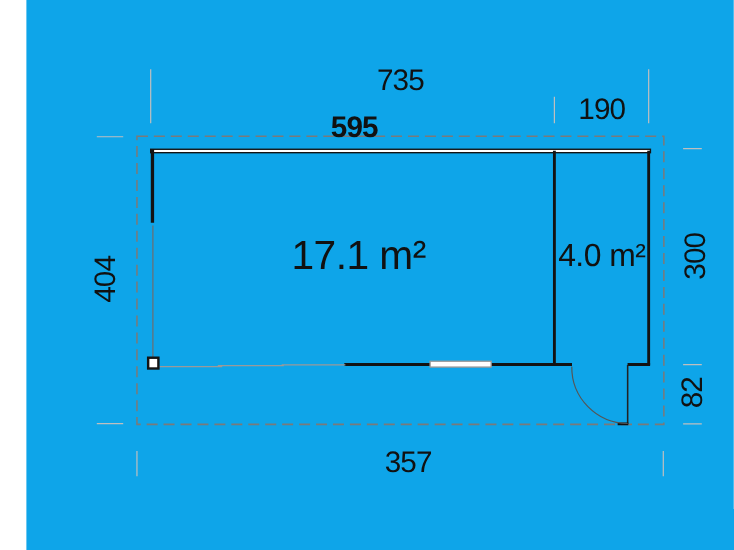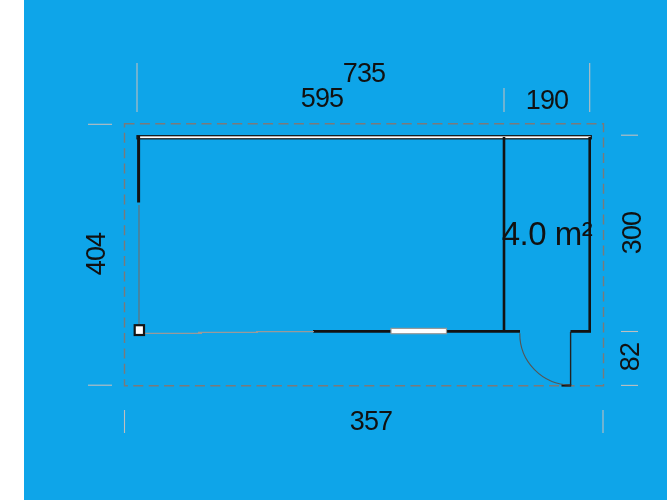--- a/index.html
+++ b/index.html
@@ -8,21 +8,21 @@
     overflow:hidden;font-family:"Liberation Sans",sans-serif;color:#111;margin-left:24px;
   }
   .stage svg{position:absolute;left:0;top:0;}
   .lbl{
     position:absolute;transform:translate(-50%,-50%);
     white-space:nowrap;color:#111;line-height:1;
   }
   .lbl.rot{transform:translate(-50%,-50%) rotate(-90deg);}
   .dim{font-size:27px;letter-spacing:-0.8px;}
   .area-main{font-size:37px;letter-spacing:-0.5px;}
-  .area-side{font-size:33px;letter-spacing:-0.5px;}
+  .area-side{font-size:29px;letter-spacing:-0.5px;}
 </style>
 </head>
 <body>
 
 <div class="stage">
 
   <svg width="667" height="500" viewBox="0 0 667 500">
 
     <rect x="100.5" y="123.8" width="479" height="262" fill="none" stroke="#7a7a7a" stroke-width="1.4" stroke-dasharray="10 5.4"></rect>
 
@@ -56,22 +56,23 @@
     <rect x="367" y="328.4" width="55.5" height="5.3" fill="#ffffff" stroke="#999999" stroke-width="1.2"></rect>
 
     <rect x="110.7" y="325.2" width="9.3" height="9.8" fill="#ffffff" stroke="#141414" stroke-width="2.2"></rect>
 
     <line x1="546.6" y1="331.8" x2="546.6" y2="385.2" stroke="#222222" stroke-width="1.4"></line>
     <line x1="537.5" y1="385.4" x2="547.2" y2="385.4" stroke="#111111" stroke-width="2.4"></line>
     <path d="M 495.8 333.3 A 51.2 51.2 0 0 0 546.6 385" fill="none" stroke="#555555" stroke-width="1.1"></path>
   </svg>
 
   <div class="lbl dim" style="left:340px;top:73px;">735</div>
-  <div class="lbl dim" style="left:298px;top:98px;">595</div>
+  <div class="lbl dim" style="left:298px;top:116px;font-weight:bold;">595</div>
   <div class="lbl dim" style="left:523px;top:100px;">190</div>
   <div class="lbl dim" style="left:347px;top:421px;">357</div>
   <div class="lbl dim rot" style="left:72px;top:254px;">404</div>
   <div class="lbl dim rot" style="left:608px;top:233px;">300</div>
   <div class="lbl dim rot" style="left:606px;top:357px;">82</div>
 
+  <div class="lbl area-main" style="left:302px;top:232px;">17.1 m²</div>
   <div class="lbl area-side" style="left:523px;top:233px;">4.0 m²</div>
 
 </div>
 
 </body></html>

